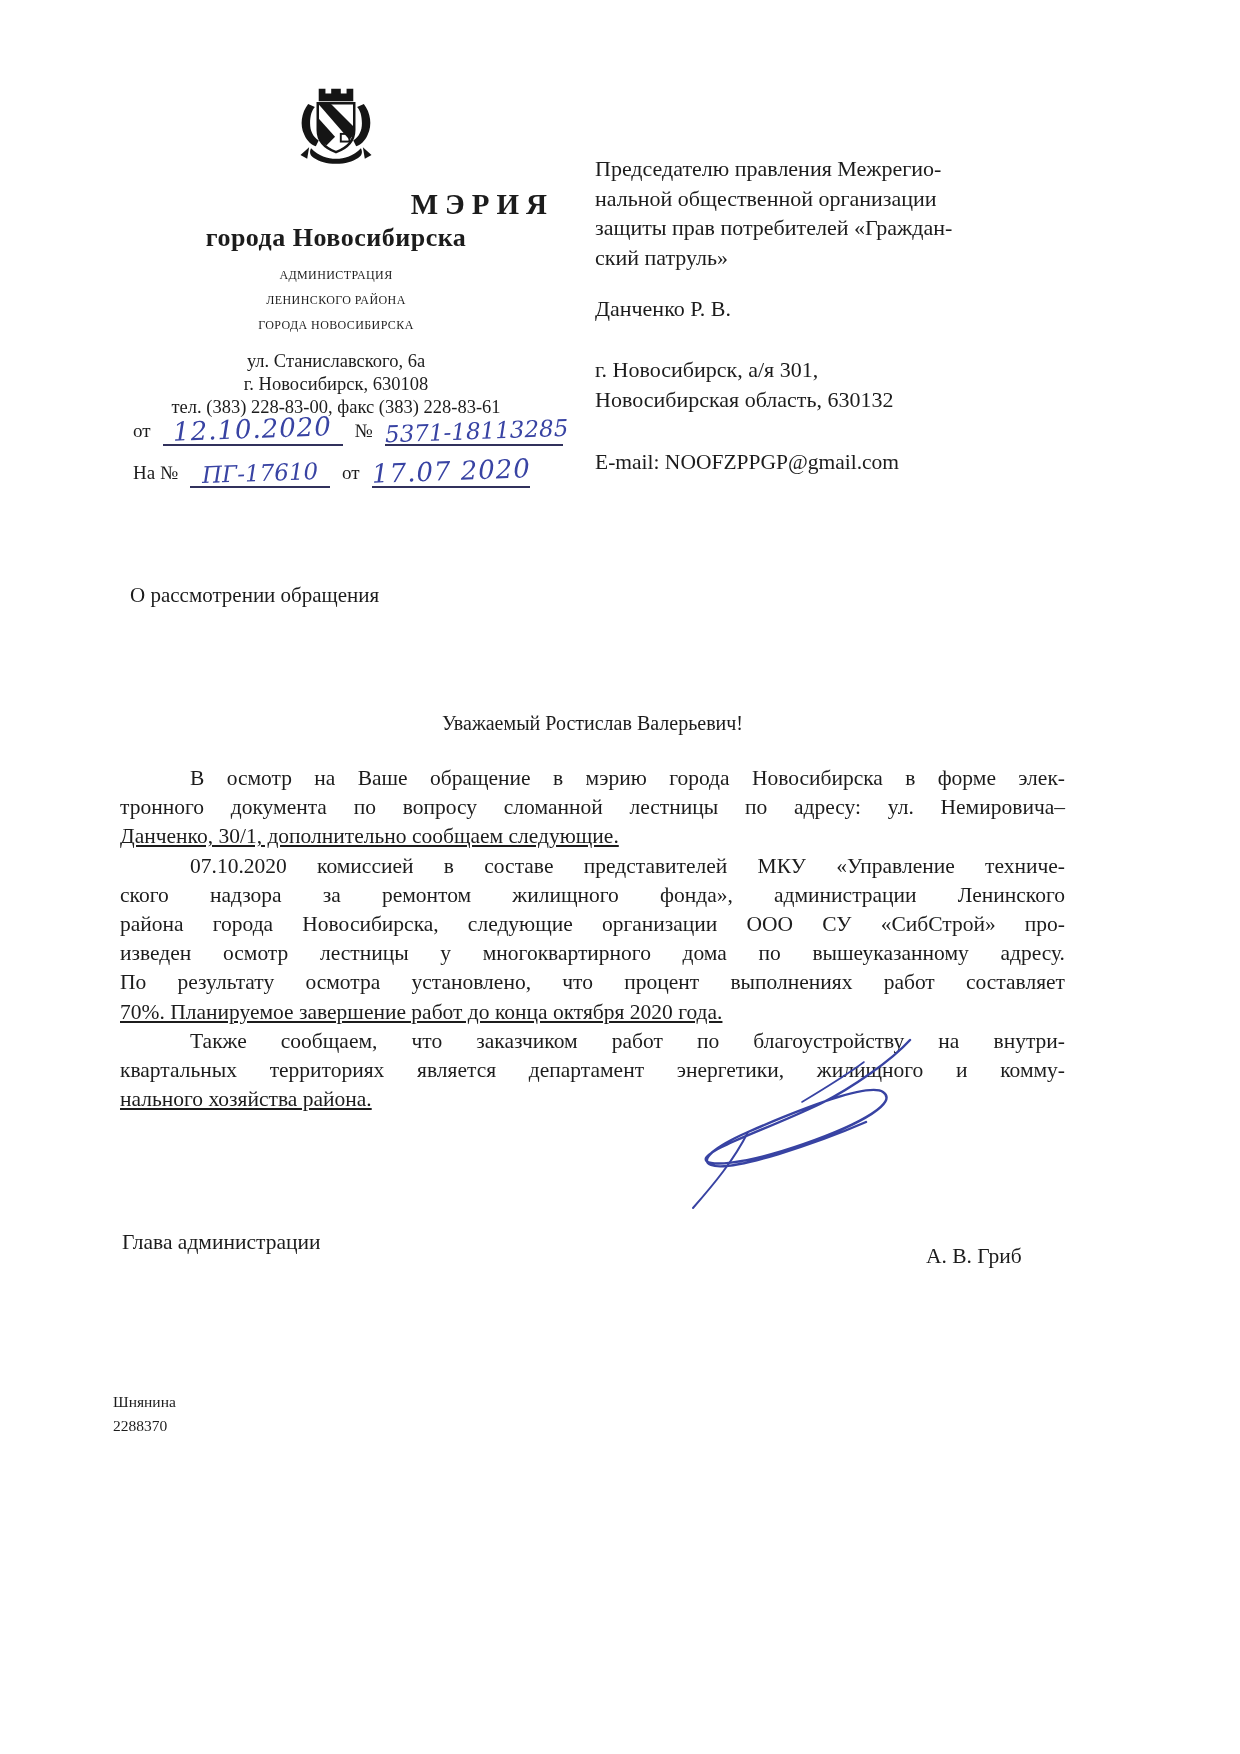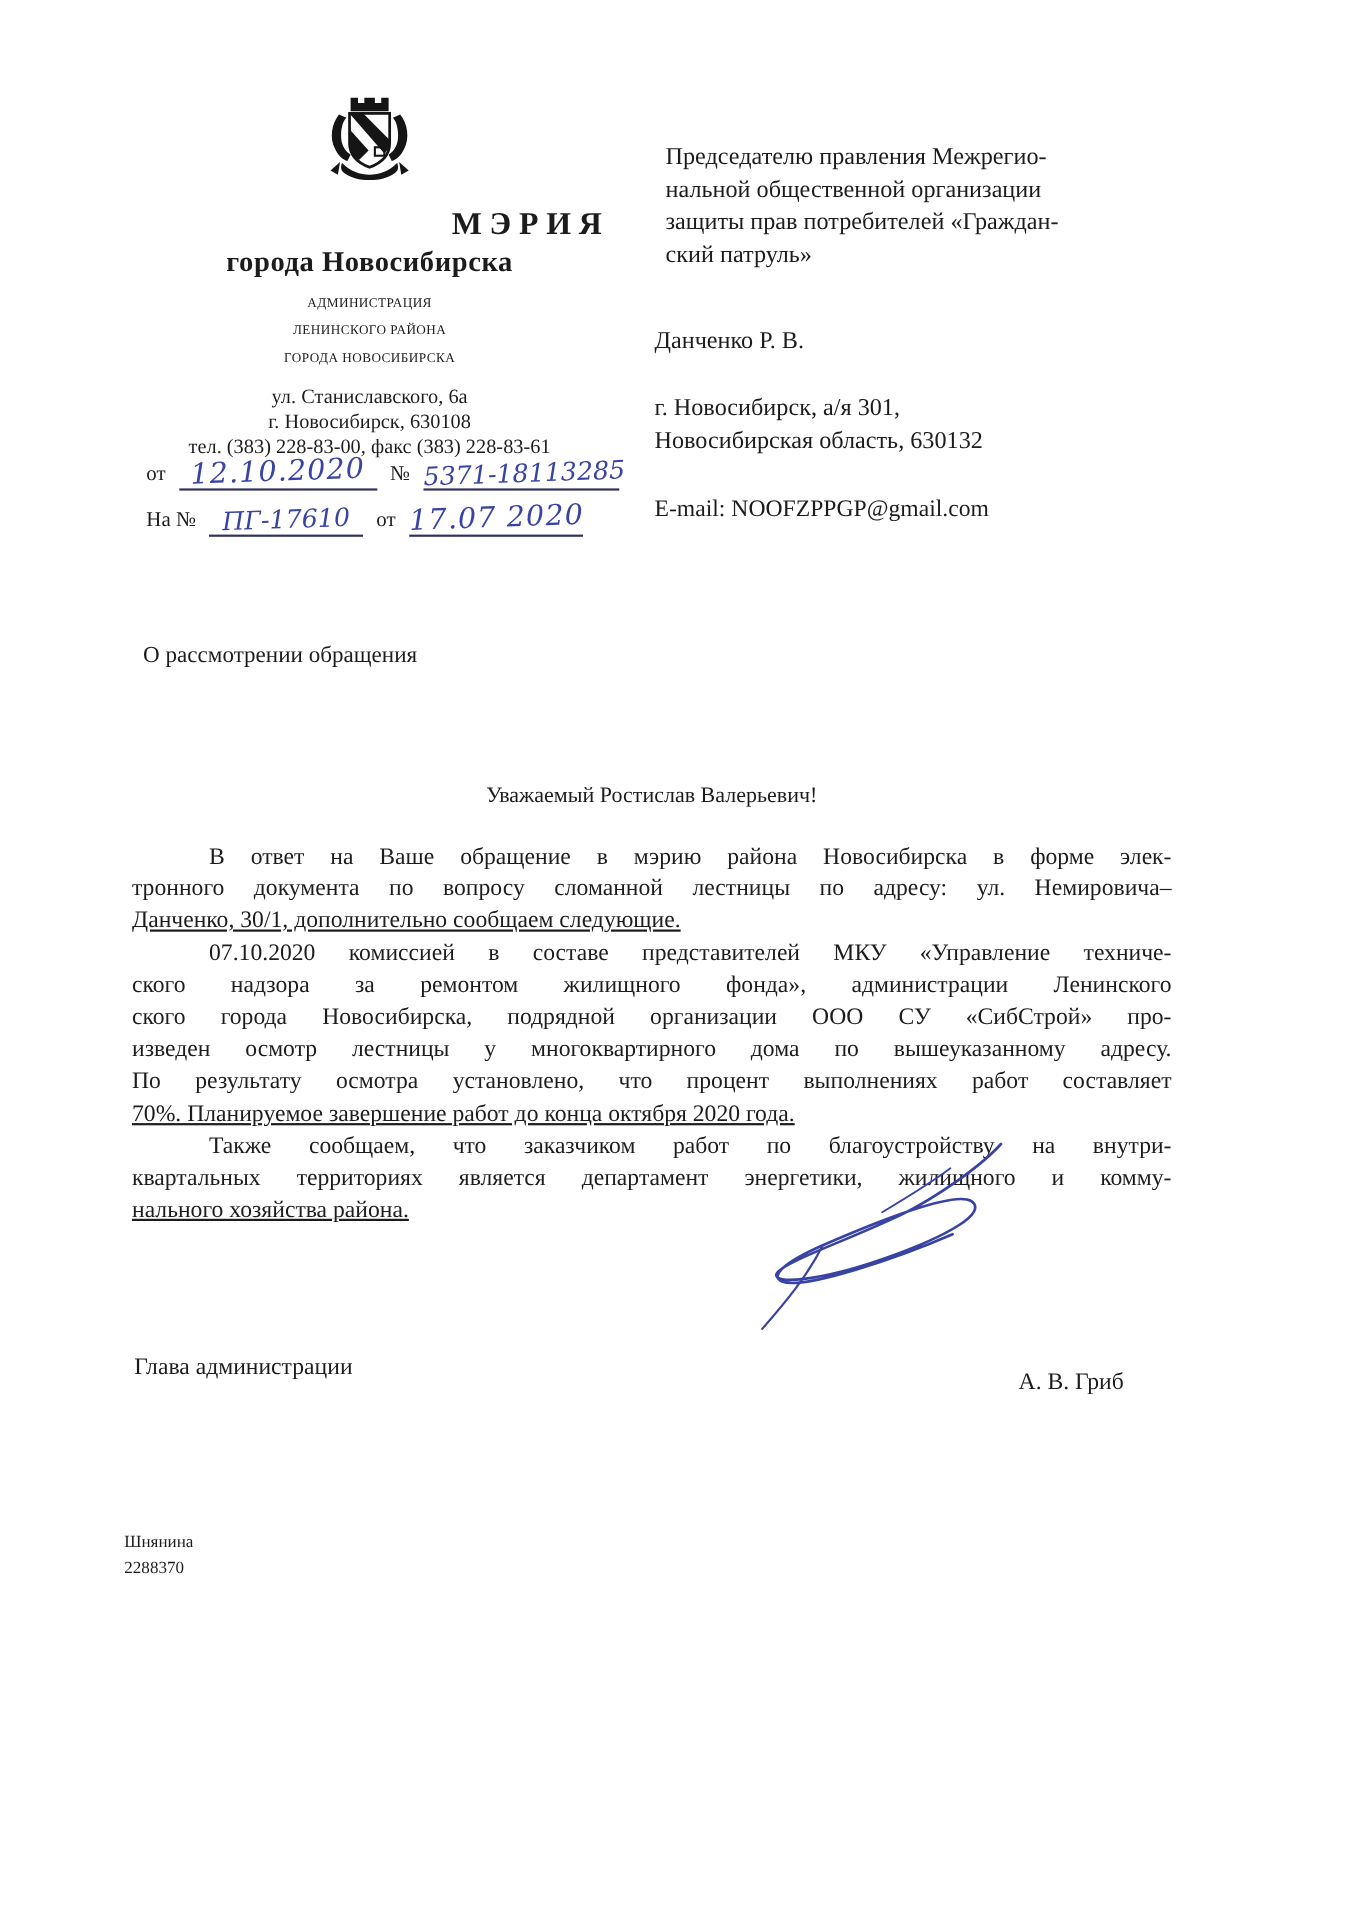--- a/index.html
+++ b/index.html
@@ -27,21 +27,21 @@
   .ref-slot{border-bottom:2px solid #31315c;text-align:center;display:inline-block;}
   .u1{width:180px;} .u2{width:178px;} .u3{width:140px;} .u4{width:158px;}
   .hw{
     font-family:"DejaVu Serif",serif;font-style:italic;
     color:#3843a3;display:inline-block;transform:rotate(-2deg);
     white-space:nowrap;
   }
   .hw-date{font-size:26px;letter-spacing:1px;}
   .hw-num{font-size:23px;letter-spacing:0px;}
   
-  .recipient-org{position:absolute;left:595px;top:127px;width:450px;font-size:22px;line-height:29.5px;margin-left:10px;}
+  .recipient-org{position:absolute;left:595px;top:154px;width:450px;font-size:22px;line-height:29.5px;}
   .recipient-name{position:absolute;left:595px;top:296px;font-size:22px;}
   .recipient-addr{position:absolute;left:595px;top:355px;width:450px;font-size:22px;line-height:29.5px;}
   .recipient-email{position:absolute;left:595px;top:450px;font-size:21.5px;}
   
   .subject{position:absolute;left:130px;top:583px;font-size:21px;}
   .salutation{position:absolute;left:120px;top:712px;width:945px;text-align:center;font-size:20px;}
   
   .letter-body{position:absolute;left:120px;top:764px;width:945px;font-size:21.5px;line-height:29.2px;}
   .paragraph{margin:0;}
   .body-line{text-align:justify;text-align-last:justify;}
@@ -111,28 +111,28 @@
       <div>г. Новосибирск, а/я 301,</div>
       <div>Новосибирская область, 630132</div>
     </div>
   <div class="recipient-email">E-mail: NOOFZPPGP@gmail.com</div>
 
   <div class="subject">О рассмотрении обращения</div>
   <div class="salutation">Уважаемый Ростислав Валерьевич!</div>
 
   <div class="letter-body">
       <div class="paragraph">
-        <div class="body-line">В ответ на Ваше обращение в мэрию района Новосибирска в форме элек-</div>
+        <div class="body-line">В осмотр на Ваше обращение в мэрию города Новосибирска в форме элек-</div>
         <div class="body-line">тронного документа по вопросу сломанной лестницы по адресу: ул. Немировича–</div>
         <div class="body-line">Данченко, 30/1, дополнительно сообщаем следующие.</div>
       </div>
       <div class="paragraph">
         <div class="body-line">07.10.2020 комиссией в составе представителей МКУ «Управление техниче-</div>
         <div class="body-line">ского надзора за ремонтом жилищного фонда», администрации Ленинского</div>
-        <div class="body-line">ского города Новосибирска, подрядной организации ООО СУ «СибСтрой» про-</div>
+        <div class="body-line">района города Новосибирска, следующие организации ООО СУ «СибСтрой» про-</div>
         <div class="body-line">изведен осмотр лестницы у многоквартирного дома по вышеуказанному адресу.</div>
         <div class="body-line">По результату осмотра установлено, что процент выполнениях работ составляет</div>
         <div class="body-line">70%. Планируемое завершение работ до конца октября 2020 года.</div>
       </div>
       <div class="paragraph">
         <div class="body-line">Также сообщаем, что заказчиком работ по благоустройству на внутри-</div>
         <div class="body-line">квартальных территориях является департамент энергетики, жилищного и комму-</div>
         <div class="body-line">нального хозяйства района.</div>
       </div>
     </div>

